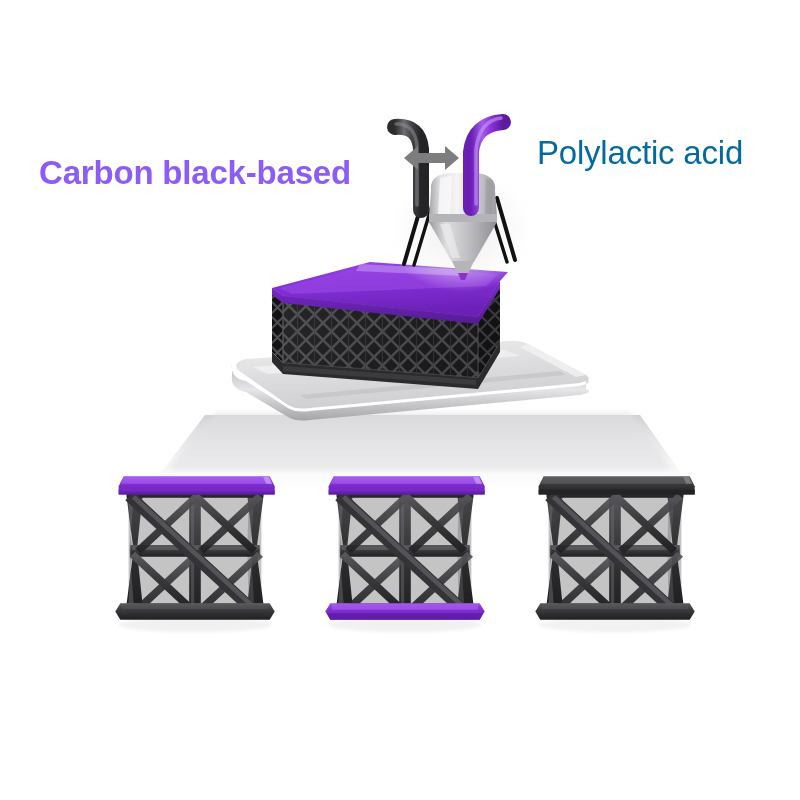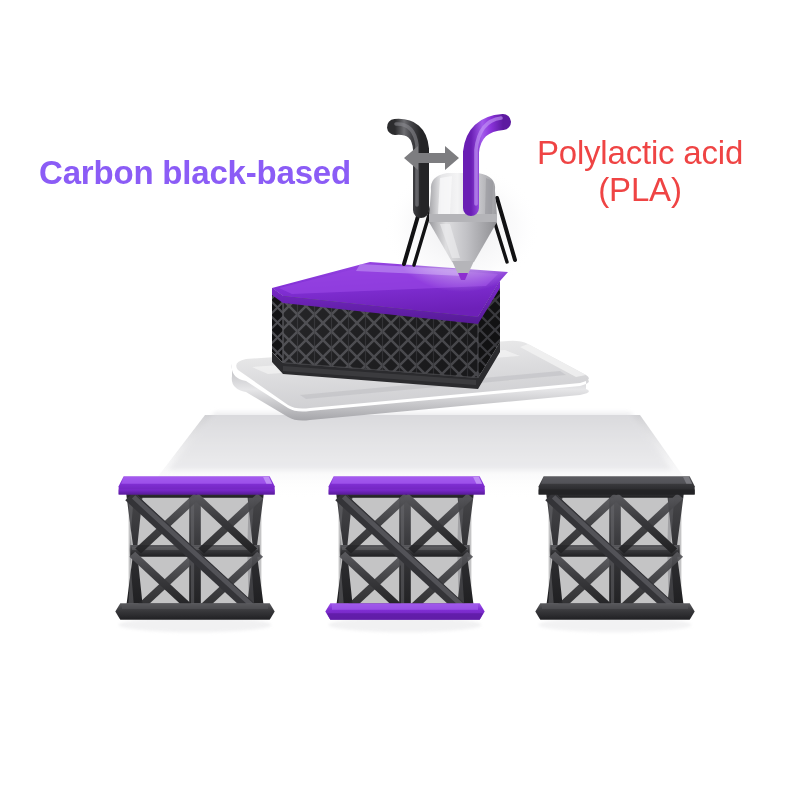--- a/index.html
+++ b/index.html
@@ -12,21 +12,21 @@
   #stage{position:absolute;inset:0;width:800px;height:800px;}
   svg#scene{position:absolute;left:0;top:0;width:800px;height:800px;display:block;}
 
   .lbl{position:absolute;text-align:center;line-height:1.12;font-weight:400;}
   #label-cb{
     left:10px;top:155px;width:370px;
     font-size:33px;color:#8b5cf6;letter-spacing:-0.2px;font-weight:bold;
   }
   #label-pla{
     left:485px;top:135px;width:310px;
-    font-size:33px;color:#ef4444;letter-spacing:-0.2px;
+    font-size:33px;color:#0369a1;letter-spacing:-0.2px;
   }
   .lbl span{display:block;}
 </style>
 </head>
 <body>
 
 <div id="stage">
 
   <svg id="scene" viewBox="0 0 800 800">
     <defs>
@@ -309,16 +309,15 @@
       <use href="#specCapDark" x="0" y="-9"></use>
     </g>
   </svg>
 
   <div class="lbl" id="label-cb">
     <span>Carbon black-based</span>
   </div>
 
   <div class="lbl" id="label-pla">
     <span>Polylactic acid</span>
-    <span>(PLA)</span>
   </div>
 
 </div>
 
 </body></html>

